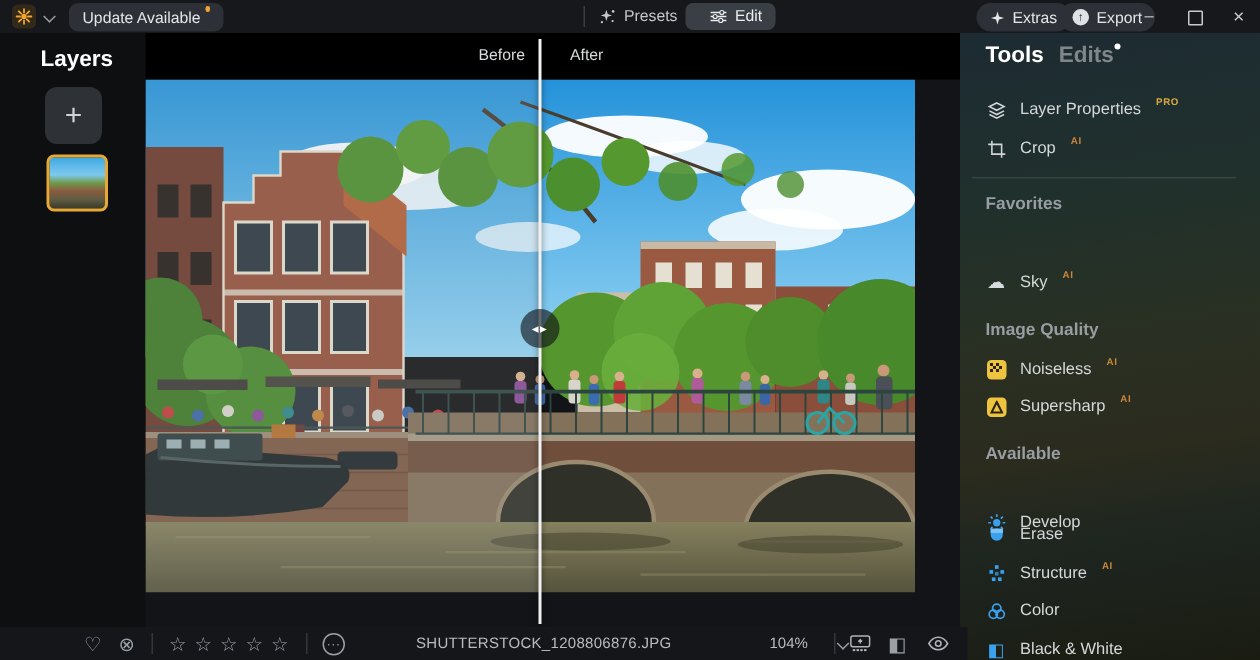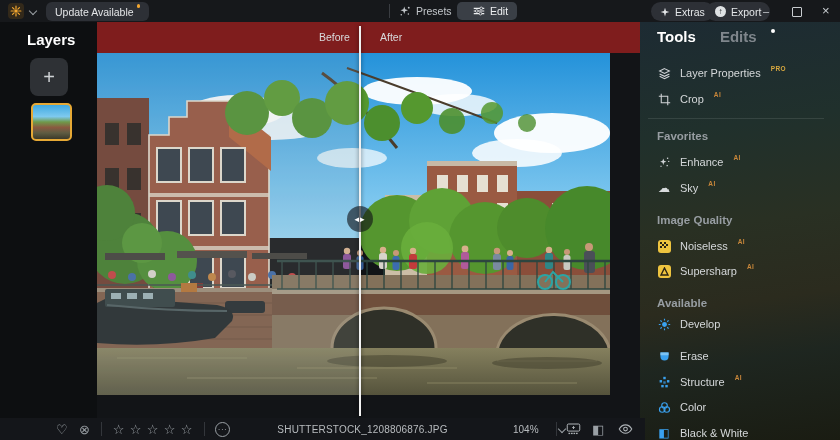--- a/index.html
+++ b/index.html
@@ -18,33 +18,33 @@
   .dot{width:4px;height:4px;border-radius:50%;display:inline-block;}
   
   #layers-panel{left:0;top:22px;width:97px;height:396px;background:#0d0f11;}
   #layers-title{left:27px;top:9px;font-size:15px;font-weight:700;color:#fff;}
   #add-layer{left:30px;top:36px;width:38px;height:38px;background:#2e3135;border-radius:8px;
              color:#cfd2d5;font-size:20px;display:flex;align-items:center;justify-content:center;}
   #layer-thumb{left:31px;top:81px;width:37px;height:34px;border-radius:5px;border:2px solid #e6a935;
       background:linear-gradient(180deg,#3fa9e2 0%,#7ec9ee 34%,#6f9a4a 50%,#8a5a40 66%,#5e5c42 82%,#3c3a2a 100%);}
   
   #canvas-area{left:97px;top:22px;width:543px;height:396px;background:#121417;}
-  #compare-strip{left:0;top:0;width:543px;height:31px;background:#7f1d1d;}
+  #compare-strip{left:0;top:0;width:543px;height:31px;background:#000000;}
   .cmp-label{font-size:10.5px;color:#d8dadc;top:9px;}
   #photo{left:0;top:31px;width:513px;height:342px;}
   #divider-line{left:262px;top:4px;width:2px;height:390px;background:#f1f1f1;
                 box-shadow:0 0 4px rgba(0,0,0,.55);}
   #divider-handle{left:250px;top:184px;width:26px;height:26px;border-radius:50%;
       background:rgba(16,18,22,.62);color:#fff;font-size:9px;display:flex;align-items:center;
       justify-content:center;letter-spacing:1px;}
   
   #tools-panel{left:640px;top:22px;width:200px;height:418px;
       background:linear-gradient(172deg,#1d2b33 0%,#20302c 26%,#293023 48%,#2b2b1e 66%,#20221706 79%,#1a1c12 100%);
       background-color:#1e2620;}
-  .ptabs{left:17px;top:6px;display:flex;gap:24px;align-items:flex-end;}
+  .ptabs{left:17px;top:6px;display:flex;gap:10px;align-items:flex-end;}
   .ptab-active{font-size:15px;font-weight:700;color:#fff;}
   .ptab{font-size:15px;font-weight:600;color:#7f868c;}
   .trow{position:absolute;left:17px;height:20px;display:flex;align-items:center;gap:9px;}
   .ticon{width:14px;display:flex;justify-content:center;align-items:center;}
   .tlabel{font-size:11px;color:#d5d8da;}
   .badge{font-size:6.5px;font-weight:700;color:#c9873a;letter-spacing:.4px;margin-left:1px;
          align-self:flex-start;margin-top:2px;}
   .badge.pro{color:#d7a83f;}
   .pheading{position:absolute;left:17px;font-size:11.5px;font-weight:600;color:#979da2;}
   .pdivider{position:absolute;left:8px;width:176px;height:1px;background:rgba(255,255,255,.10);}
@@ -368,33 +368,20 @@
           <path d="M4 1v11h11M1 4h11v11"></path>
         </svg>
     </span>
     <span class="tlabel">Crop</span>
     <span class="badge">AI</span>
   </div>
 
   <div class="pdivider" style="top:96px;"></div>
 
   <div class="pheading" style="top:108px;">Favorites</div>
-  <div class="trow" style="top:130px;">
-    <span class="ticon">
-      <svg width="13" height="13" viewBox="0 0 16 16" fill="#d2d5d8">
-          <path d="M6.5 3l1 2.8L10.3 7 7.5 8 6.5 11 5.5 8 2.7 7l2.8-1.2z"></path>
-          <rect x="11" y="2" width="1.6" height="1.6"></rect>
-          <rect x="12.5" y="6" width="1.4" height="1.4"></rect>
-          <rect x="10.5" y="11" width="1.6" height="1.6"></rect>
-          <rect x="3" y="12" width="1.4" height="1.4"></rect>
-        </svg>
-    </span>
-    <span class="tlabel">Enhance</span>
-    <span class="badge">AI</span>
-  </div>
   <div class="trow" style="top:156px;">
     <span class="ticon glyph-wh">☁</span>
     <span class="tlabel">Sky</span>
     <span class="badge">AI</span>
   </div>
 
   <div class="pheading" style="top:192px;">Image Quality</div>
   <div class="trow" style="top:214px;justify-content:flex-end;">
     <span class="ticon">
         <span class="yicon">
@@ -417,21 +404,21 @@
       <svg width="9" height="9" viewBox="0 0 9 9">
             <path d="M4.5 1L8 8H1z" fill="none" stroke="#2a2414" stroke-width="1.4"></path>
           </svg>
     </span>
       </span>
     <span class="tlabel">Supersharp</span>
     <span class="badge">AI</span>
   </div>
 
   <div class="pheading" style="top:275px;">Available</div>
-  <div class="trow" style="top:292px;">
+  <div class="trow" style="top:316px;">
     <span class="ticon">
       <svg width="13" height="13" viewBox="0 0 16 16">
           <circle cx="8" cy="8" r="3" fill="#3aa1ef"></circle>
           <g stroke="#3aa1ef" stroke-width="1.4">
             <path d="M8 1v2.2M8 12.8V15M1 8h2.2M12.8 8H15M3 3l1.6 1.6M11.4 11.4L13 13M13 3l-1.6 1.6M4.6 11.4L3 13"></path>
           </g>
         </svg>
     </span>
     <span class="tlabel">Develop</span>
   </div>

